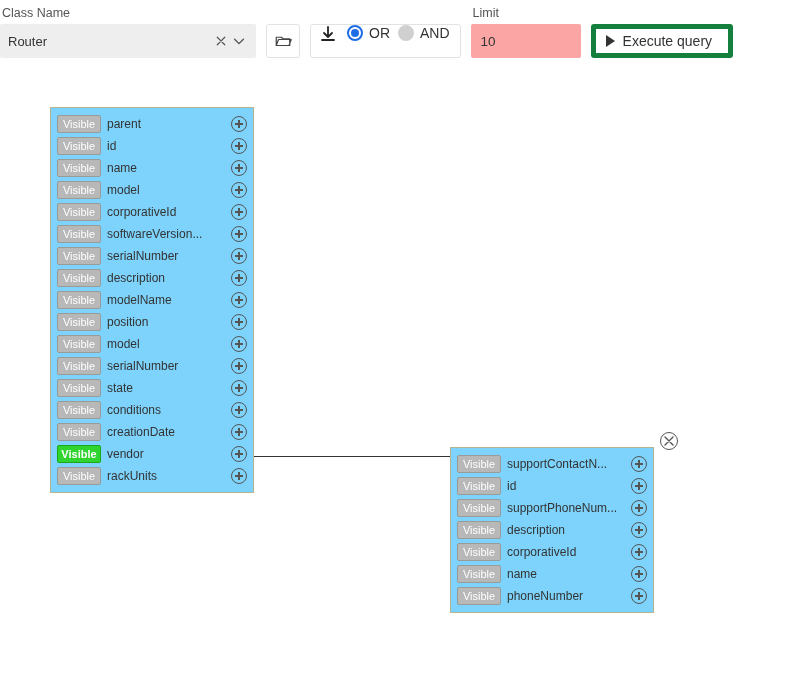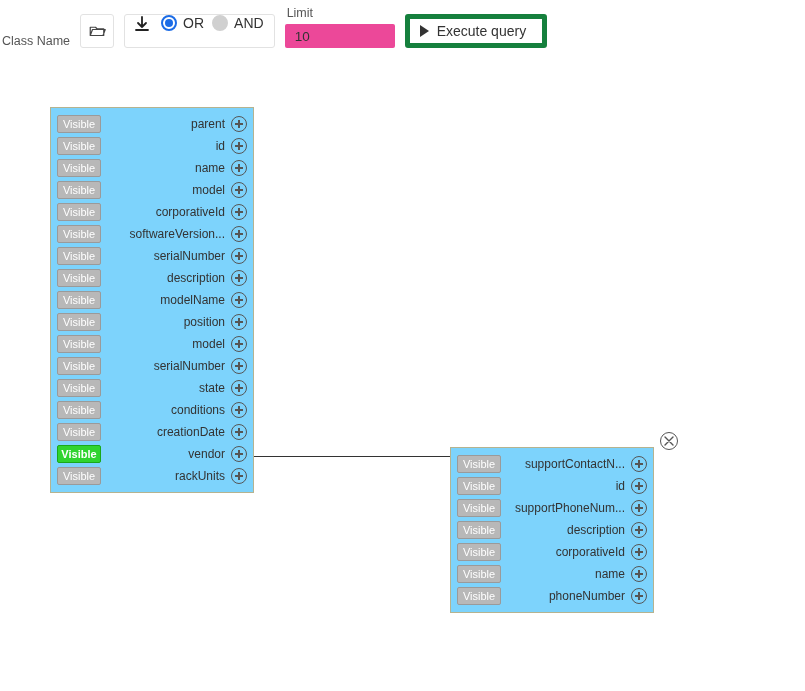--- a/index.html
+++ b/index.html
@@ -90,22 +90,22 @@
     border-radius:50%;
     background:#1c6ce6;
   }
   .radio-dot.inactive {
     background:#d0d0d0;
     border-color:#d0d0d0;
   }
   .radio-label { font-size: 14px; color:#333; }
 
   .limit-input {
-    width: 110px; height: 24px;
-    background:#ec4899;
+    width: 110px; height: 34px;
+    background:#fca5a5;
     border:none;
     border-radius:2px;
     padding: 0 10px;
     font-size: 13.5px;
     color:#333;
   }
 
   .exec-btn {
     height: 34px;
     padding: 0 16px 0 10px;
@@ -161,21 +161,20 @@
     cursor: pointer;
     margin-right: 6px;
   }
   .vis-btn.active {
     background: #2fd42f;
     border-color: #1aa81a;
     font-weight: 600;
   }
   .attr-name {
     flex: 1;
-    text-align: right;
     font-size: 12px;
     color: #333;
     padding-right: 6px;
     white-space: nowrap;
     overflow: hidden;
     text-overflow: ellipsis;
   }
   .add-circle {
     width: 16px; height: 16px;
     border-radius: 50%;
@@ -211,20 +210,33 @@
 
   svg { display:block; }
 </style>
 </head>
 <body>
 
 <div class="toolbar">
 
   <div class="field">
     <div class="field-label">Class Name</div>
+    <div class="class-select">
+      <span class="value">Router</span>
+      <span class="ctl">
+        <svg viewBox="0 0 16 16" width="12" height="12">
+            <path d="M3 3 L13 13 M13 3 L3 13" stroke="currentColor" stroke-width="1.6" stroke-linecap="round"></path>
+          </svg>
+      </span>
+      <span class="ctl">
+        <svg viewBox="0 0 16 16" width="14" height="14">
+            <path d="M3 6 L8 11 L13 6" stroke="currentColor" stroke-width="1.6" fill="none" stroke-linecap="round" stroke-linejoin="round"></path>
+          </svg>
+      </span>
+    </div>
   </div>
 
   <div class="icon-btn">
     <svg viewBox="0 0 24 24" width="18" height="18">
       <path d="M3 7 L3 18 L21 18 L21 9 L12 9 L10 7 Z M3 18 L6 10 L23 10 L20 18" fill="none" stroke="currentColor" stroke-width="1.6" stroke-linejoin="round"></path>
     </svg>
   </div>
 
   <div class="radio-group">
     <span class="download-icn">

